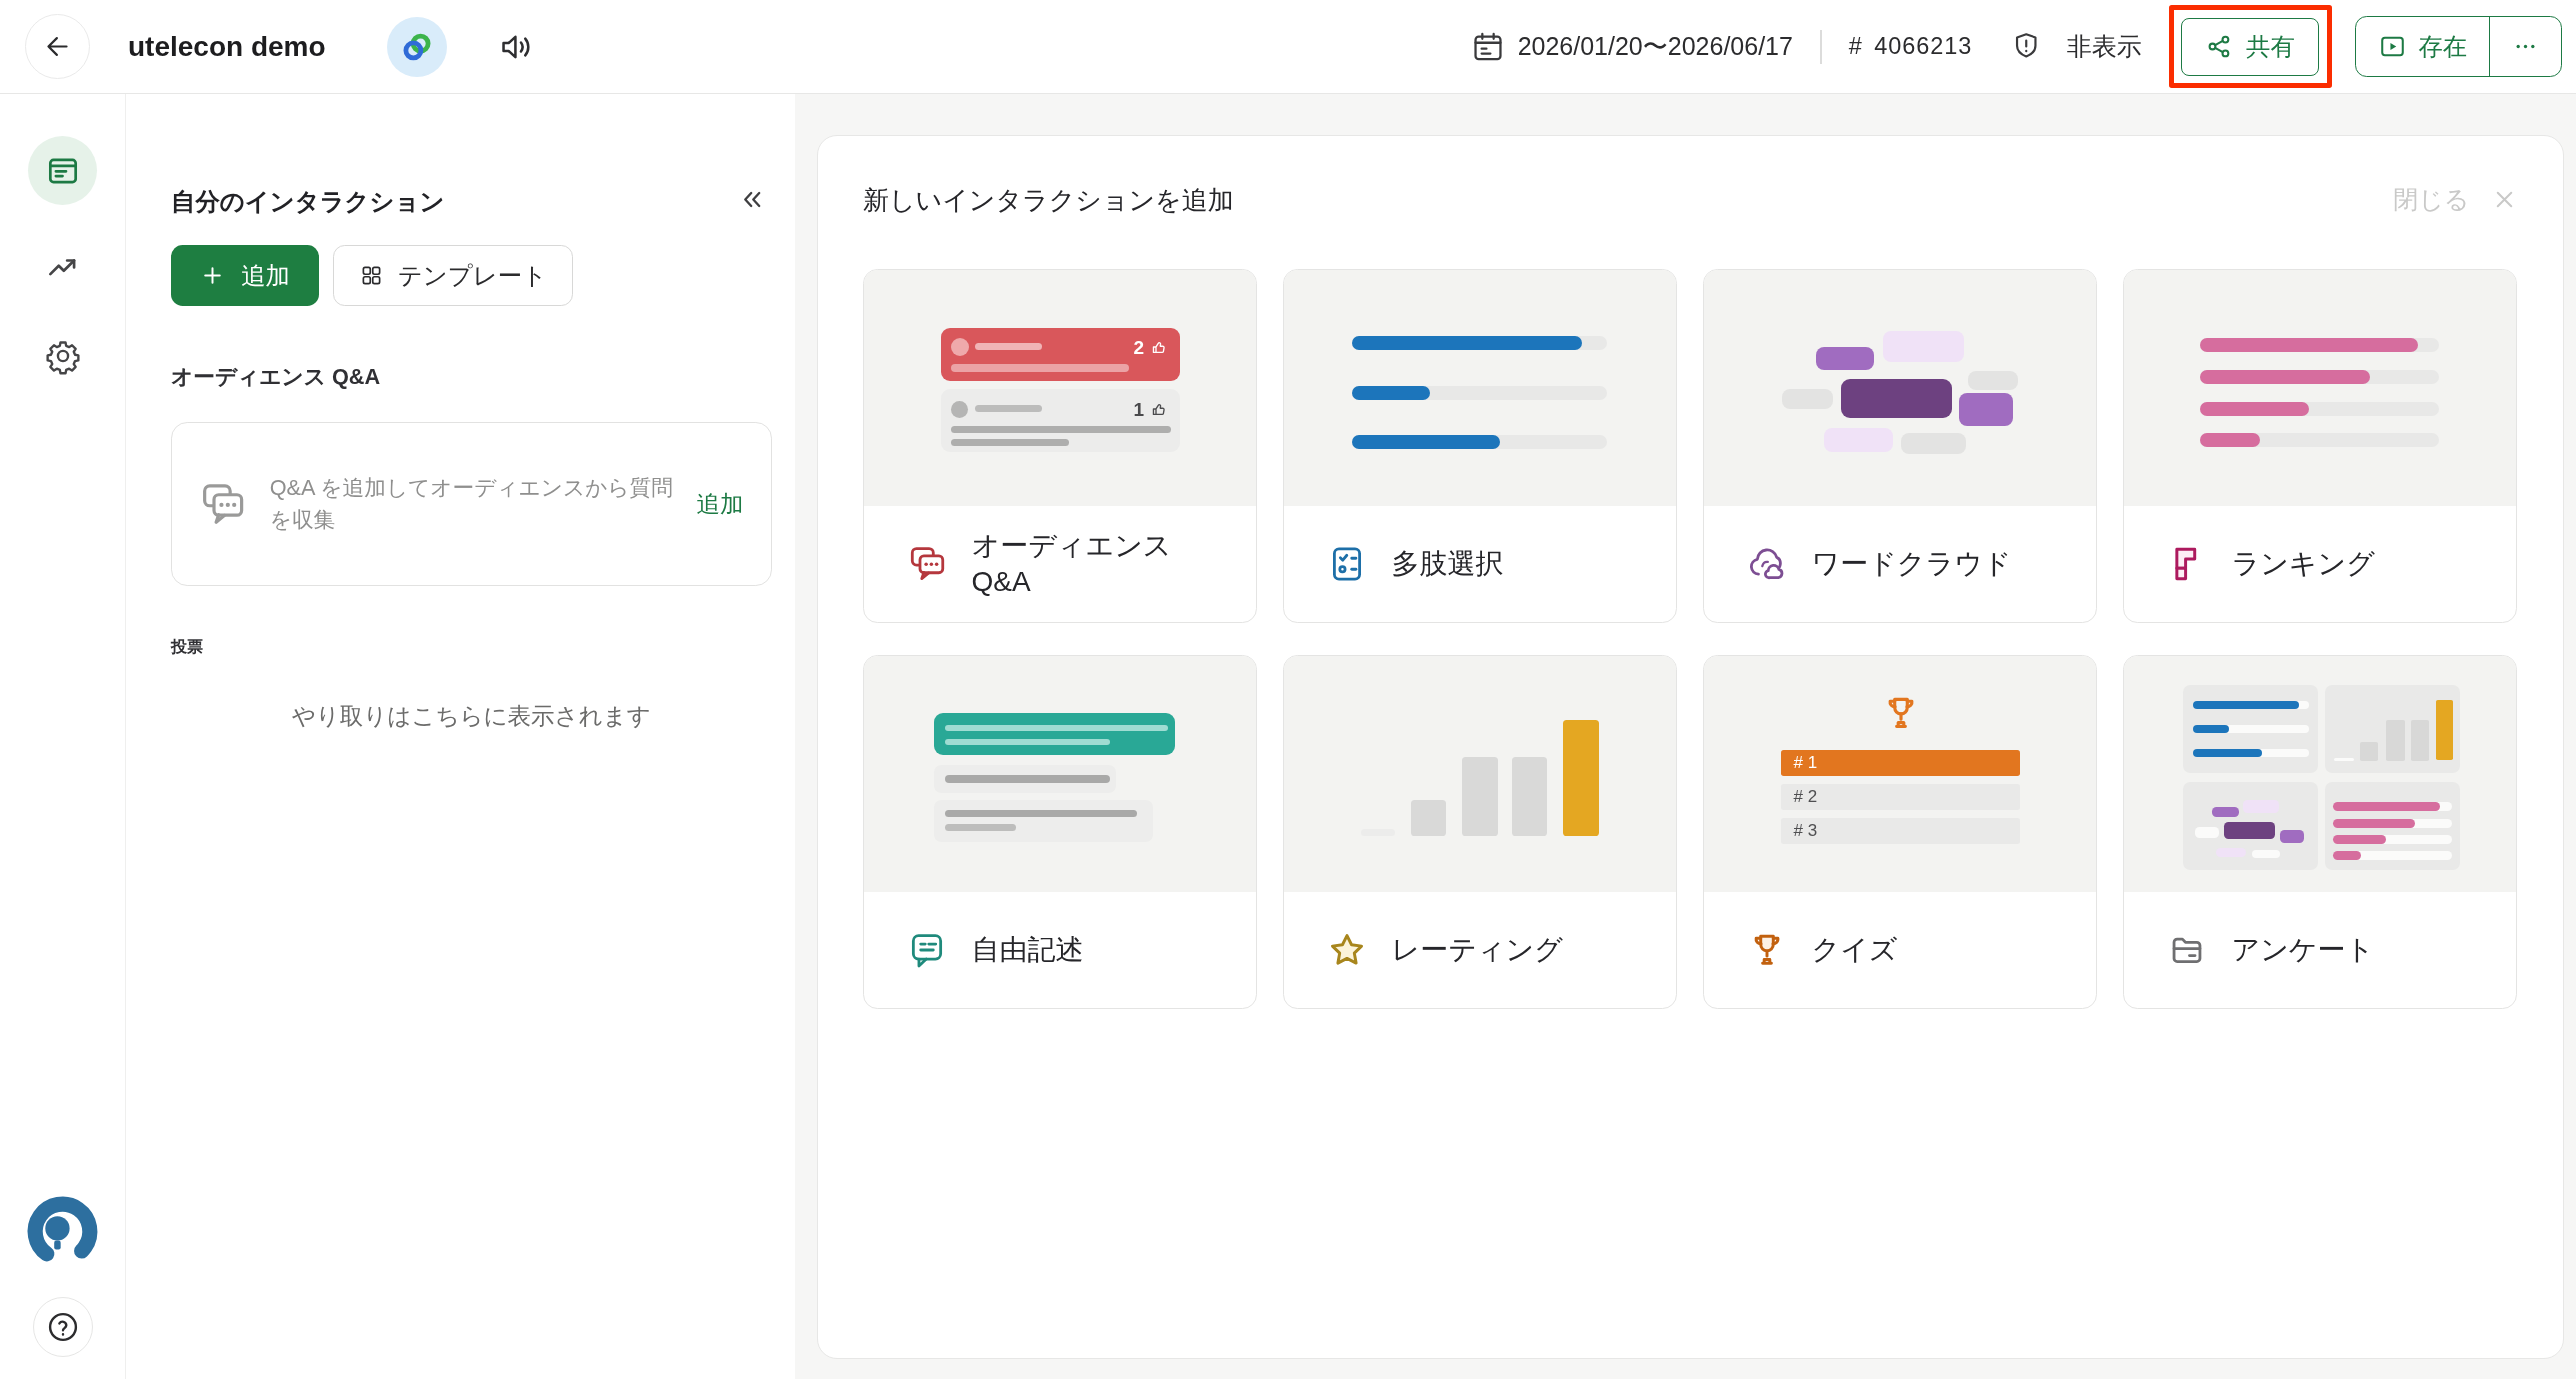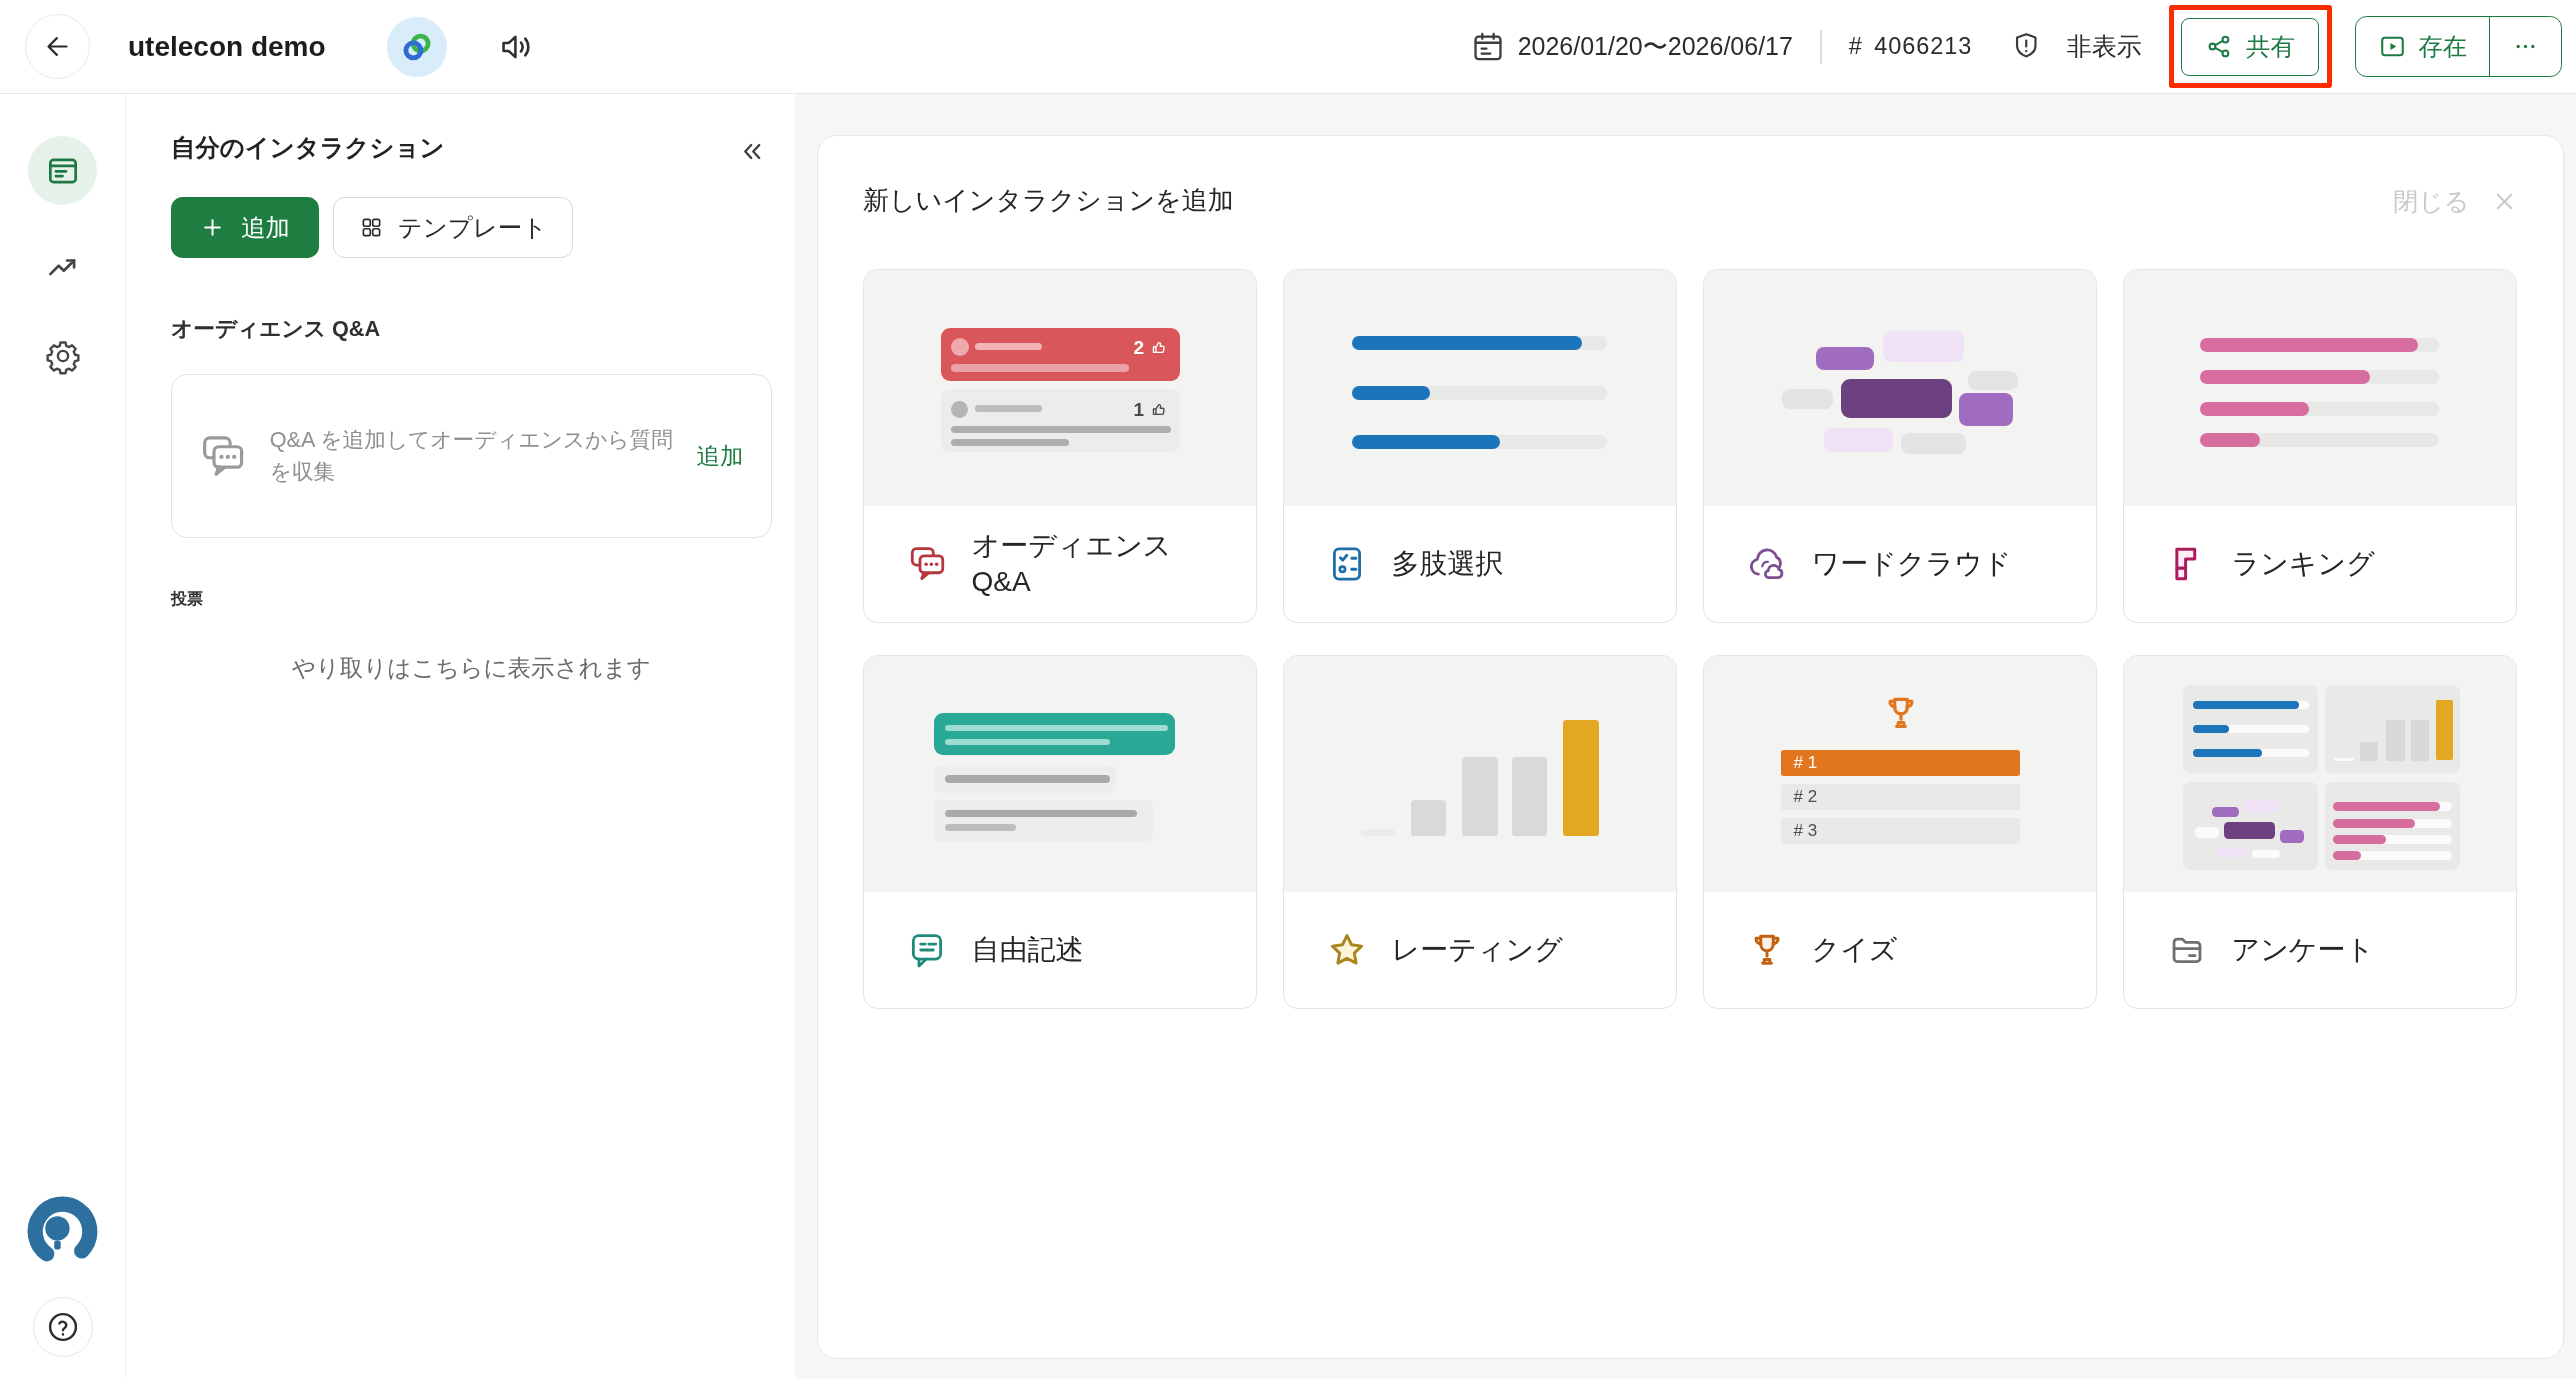--- a/index.html
+++ b/index.html
@@ -38,40 +38,40 @@
   .rail-active { width:69px; height:69px; border-radius:50%; background:#e6f2e9; margin-top:42px;
                  display:flex; align-items:center; justify-content:center; cursor:pointer; }
   .rail-icon { margin-top:43px; background:none; border:none; cursor:pointer; }
   .menti-logo { position:absolute; bottom:107px; cursor:pointer; }
   .help-btn { position:absolute; bottom:21.7px; width:60px; height:60px; border-radius:50%; background:#fff;
               border:1.4px solid #e6e6e5; display:flex; align-items:center; justify-content:center; cursor:pointer; }
 
   
   .panel { position:absolute; left:125px; top:94px; width:670px; height:1285px; background:#fff;
            border-left:0.9px solid #efefee; padding:0 23.5px 0 45px; }
-  .panel-head { margin-top:38px; display:flex; align-items:flex-start; justify-content:space-between; }
+  .panel-head { margin-top:86px; display:flex; align-items:flex-end; justify-content:space-between; }
   .panel-title { font-size:24.4px; font-weight:700; color:#222226; }
   .collapse-btn { background:none; border:none; cursor:pointer; padding:3.6px; }
   .panel-actions { margin-top:27px; display:flex; gap:14.4px; }
   .add-btn { height:61px; padding:0 29px; background:#1e7e41; border:none; border-radius:11.7px; color:#fff;
              font-size:24.4px; display:flex; align-items:center; gap:16.2px; cursor:pointer; }
   .template-btn { height:61px; padding:0 25px; background:#fff; border:1.4px solid #d8d8d7; border-radius:11.7px;
                   color:#2b2b2d; font-size:24.4px; display:flex; align-items:center; gap:13.5px; cursor:pointer; }
   .section-label { margin-top:56px; font-size:21.7px; font-weight:600; color:#303034; }
   .qa-card { margin-top:31px; height:164px; border:1.4px solid #e2e2e1; border-radius:16.2px;
              display:flex; align-items:center; padding:0 27px 0 25px; background:#fff; cursor:pointer; }
   .qa-card-text { flex:1; margin:0 20px 0 21.7px; font-size:21.7px; line-height:1.5; color:#8f8f8e; }
   .qa-add-link { font-size:23.5px; font-weight:500; color:#1d7a44; background:none; border:none; cursor:pointer; }
   .poll-label { margin-top:51px; font-size:16px; font-weight:600; color:#303034; }
   .poll-empty { margin-top:42px; text-align:center; font-size:23.5px; color:#6b6b6a; }
 
   
   .maincard { position:absolute; left:817px; top:135px; width:1747px; height:1224px; background:#fff;
               border:0.9px solid #e7e7e6; border-radius:20px; padding:0 45px; }
-  .mc-head { padding-top:47px; display:flex; align-items:flex-end; justify-content:space-between; }
+  .mc-head { padding-top:47px; display:flex; align-items:flex-start; justify-content:space-between; }
   .mc-title { font-size:26px; font-weight:500; color:#26262a; }
   .mc-close { display:flex; align-items:center; gap:21.7px; color:#c9c9c8; cursor:pointer; }
   .mc-close-label { font-size:25px; }
   .grid { margin-top:51px; display:grid; grid-template-columns:repeat(4,394px); column-gap:26px; row-gap:32px;
           align-items:start; }
   .card { background:#fff; border:0.9px solid #e4e4e3; border-radius:14.4px; overflow:hidden; cursor:pointer; }
   .thumb { position:relative; height:236px; background:#f3f3f1; }
   .card-label { display:flex; align-items:center; gap:23.5px; min-height:116px; padding:21.7px 31px 21.7px 42px;
                 font-size:28px; font-weight:500; color:#26262a; line-height:1.3; }
   .card-icon { flex-shrink:0; }

